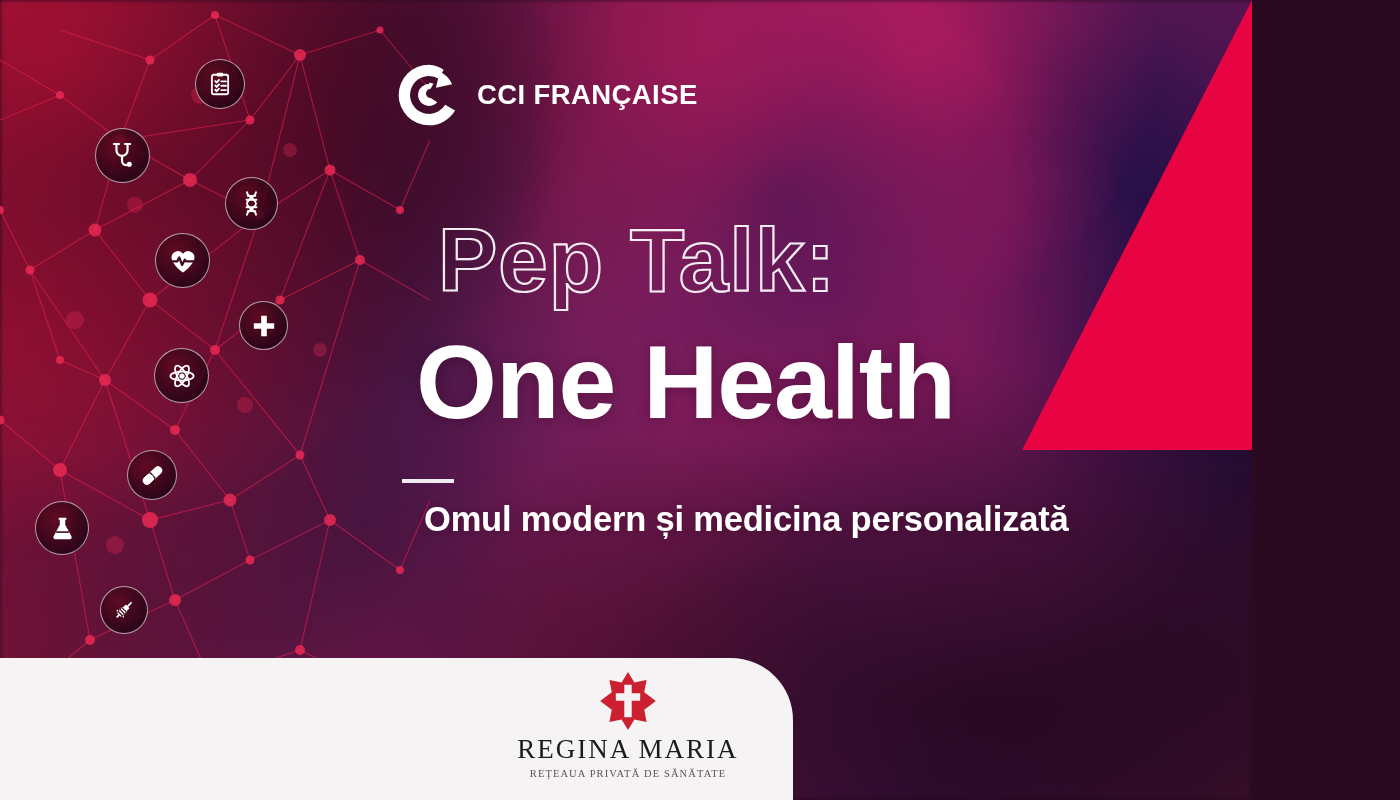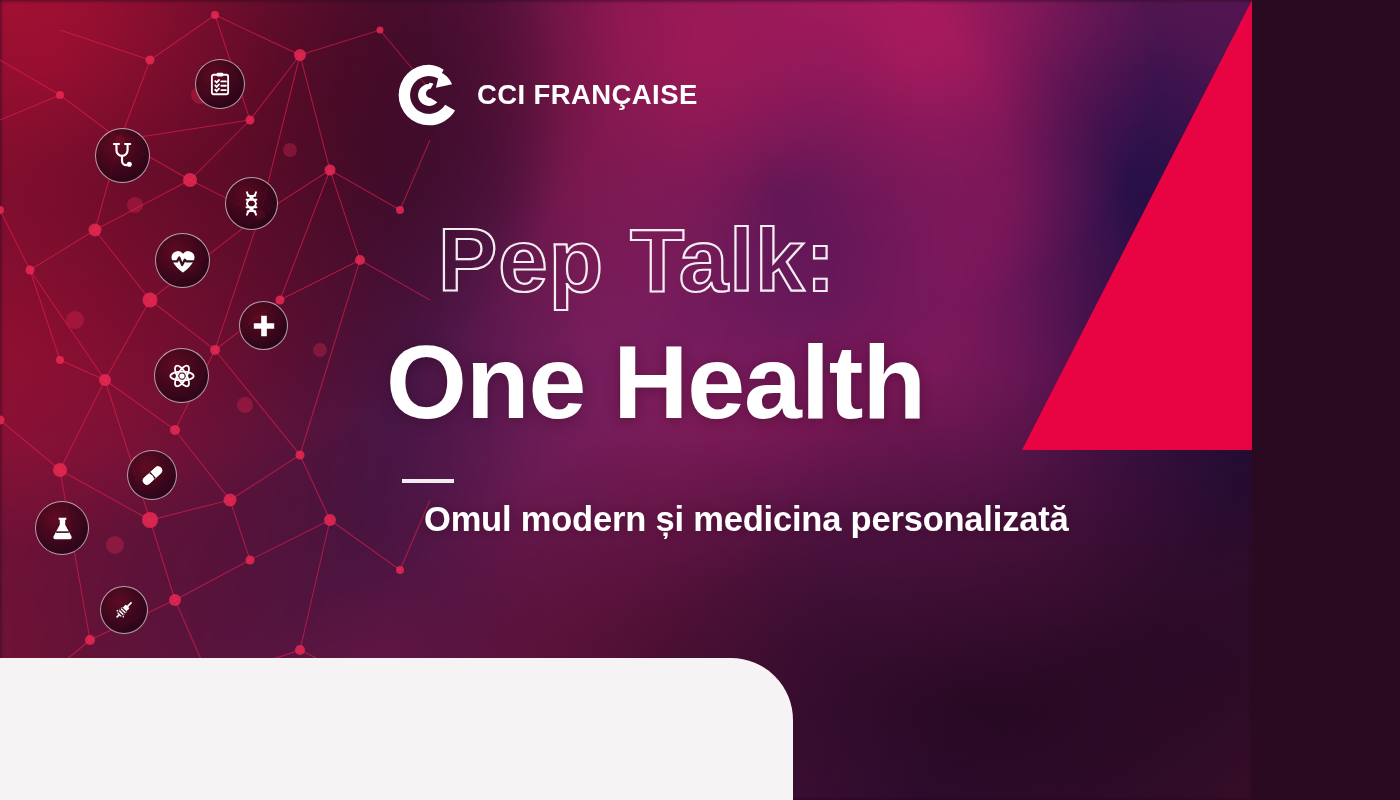--- a/index.html
+++ b/index.html
@@ -71,21 +71,21 @@
   
   .cci { position:absolute; left:396px; top:62px; display:flex; align-items:center; gap:15px; }
   .cci-mark { width:66px; height:66px; flex:none; }
   .cci-text { color:#ffffff; font-size:27.5px; font-weight:bold;
     line-height:1.16; letter-spacing:.4px; white-space:nowrap; }
 
   
   .pep { position:absolute; left:402px; top:216px;
     font-size:89px; font-weight:bold; letter-spacing:1px; line-height:1;
     color:transparent;margin-left:36px; -webkit-text-stroke:2.2px rgba(255,255,255,.92); }
-  .onehealth { position:absolute; left:386px; top:330px;
+  .onehealth { position:absolute; left:416px; top:330px;
     font-size:104px; font-weight:bold; letter-spacing:-1px; line-height:1;
     color:#ffffff; text-shadow:0 2px 14px rgba(40,0,20,.35); }
   .rule { position:absolute; left:402px; top:479px; width:52px; height:4px;
     background:rgba(255,255,255,.92); }
   .sub { position:absolute; left:424px; top:500px;
     font-size:34.5px; font-weight:bold; color:#ffffff; letter-spacing:-.2px;
     text-shadow:0 1px 8px rgba(40,0,20,.3); white-space:nowrap; }
 
   
   .bubble { position:absolute; border-radius:50%;
@@ -257,14 +257,22 @@
     </div>
   </div>
 
   <div class="pep">Pep Talk:</div>
   <div class="onehealth">One Health</div>
   <div class="rule"></div>
   <div class="sub">Omul modern și medicina personalizată</div>
 
   <div class="panel"></div>
 
+  <div class="rm-lockup">
+    <svg class="rm-star" viewBox="0 0 100 100">
+      <path d="M50 0 61 18 82 14 78 35 98 50 78 65 82 86 61 82 50 100 39 82 18 86 22 65 2 50 22 35 18 14 39 18Z" fill="#cc2031"></path>
+      <path d="M43.6 22h12.8v14.8H71v12.8H56.4V78H43.6V49.6H29V36.8h14.6z" fill="#f6f3f4"></path>
+    </svg>
+    <div class="rm-name">REGINA MARIA</div>
+    <div class="rm-tag">REȚEAUA PRIVATĂ DE SĂNĂTATE</div>
+  </div>
 
 </div>
 
 </body></html>

